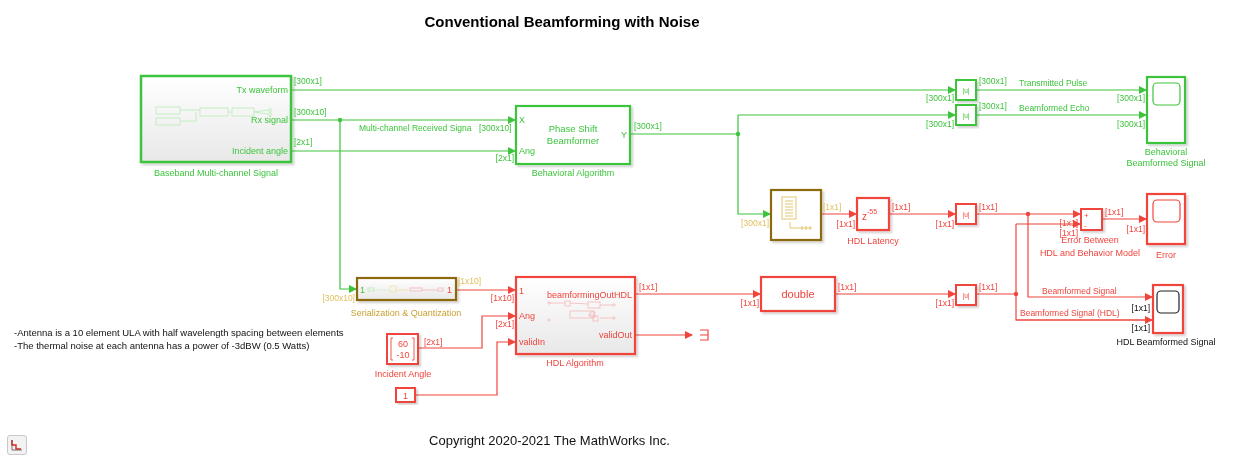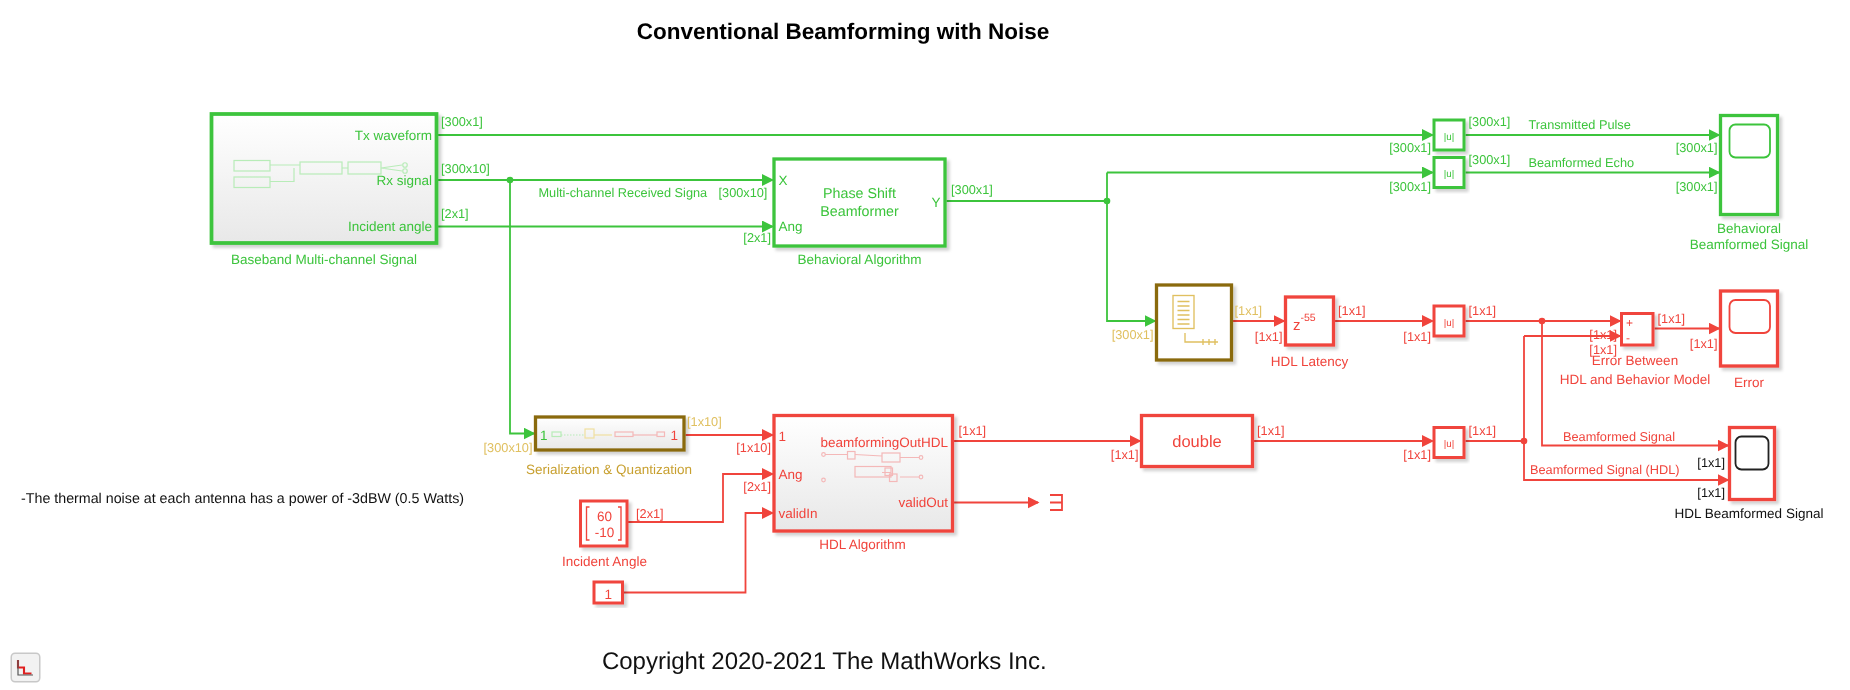--- a/index.html
+++ b/index.html
@@ -1,21 +1,21 @@
 <!DOCTYPE html>
 <html><head>
 <meta charset="utf-8">
 <style>
   html, body { margin:0; padding:0; background:#ffffff; }
   body { width:1233px; height:460px; position:relative; overflow:hidden; font-family:"Liberation Sans", sans-serif; }
   #canvas { position:absolute; left:0; top:0; width:1233px; height:460px; }
   .title { position:absolute; left:0; width:1124px; top:13px; text-align:center; font-weight:bold; font-size:15px; color:#000; }
   .notes { position:absolute; left:14px; top:327px; font-size:9.5px; color:#111; line-height:12.5px; }
   .notes b { font-weight:bold; }
-  .copyright { position:absolute; left:0; width:1099px; top:433px; text-align:center; font-size:16px; color:#111; }
+  .copyright { position:absolute; left:0; width:1099px; top:433px; text-align:center; font-size:13px; color:#111; }
   .corner-btn { position:absolute; left:7px; top:435px; width:18px; height:18px; border:1px solid #c8c8c8; border-radius:3px; background:#f2f2f2; }
 </style>
 </head>
 <body>
 
 <div class="title">Conventional Beamforming with Noise</div>
 
 <svg id="canvas" width="1233" height="460" viewBox="0 0 1233 460" xmlns="http://www.w3.org/2000/svg" font-family="Liberation Sans, sans-serif">
   <defs>
     <marker id="arrG" markerWidth="8" markerHeight="8" refX="7" refY="4" orient="auto" markerUnits="userSpaceOnUse">
@@ -262,20 +262,21 @@
     <text x="954" y="306" fill="#f0443c" text-anchor="end">[1x1]</text>
     <text x="979" y="290" fill="#f0443c">[1x1]</text>
     <text x="1042" y="294" fill="#f0443c">Beamformed Signal</text>
     <text x="1020" y="316" fill="#f0443c">Beamformed Signal (HDL)</text>
     <text x="1150" y="311" fill="#111" text-anchor="end">[1x1]</text>
     <text x="1150" y="331" fill="#111" text-anchor="end">[1x1]</text>
   </g>
 </svg>
 
 <div class="notes">
+  <div>-Antenna is a 10 element ULA with half wavelength spacing between elements</div>
   <div>-The thermal noise at each antenna has  a power of -3dBW (0.5 Watts)</div>
 </div>
 
 <div class="copyright">Copyright 2020-2021 The MathWorks Inc.</div>
 
 <div class="corner-btn">
   <svg width="18" height="18" viewBox="0 0 18 18">
     <path d="M4,4 L4,9 L8,9 L8,13 L13,13" stroke="#e02020" stroke-width="1.4" fill="none"></path>
     <path d="M4,4 L4,14 L14,14" stroke="#555" stroke-width="0.8" fill="none"></path>
   </svg>

